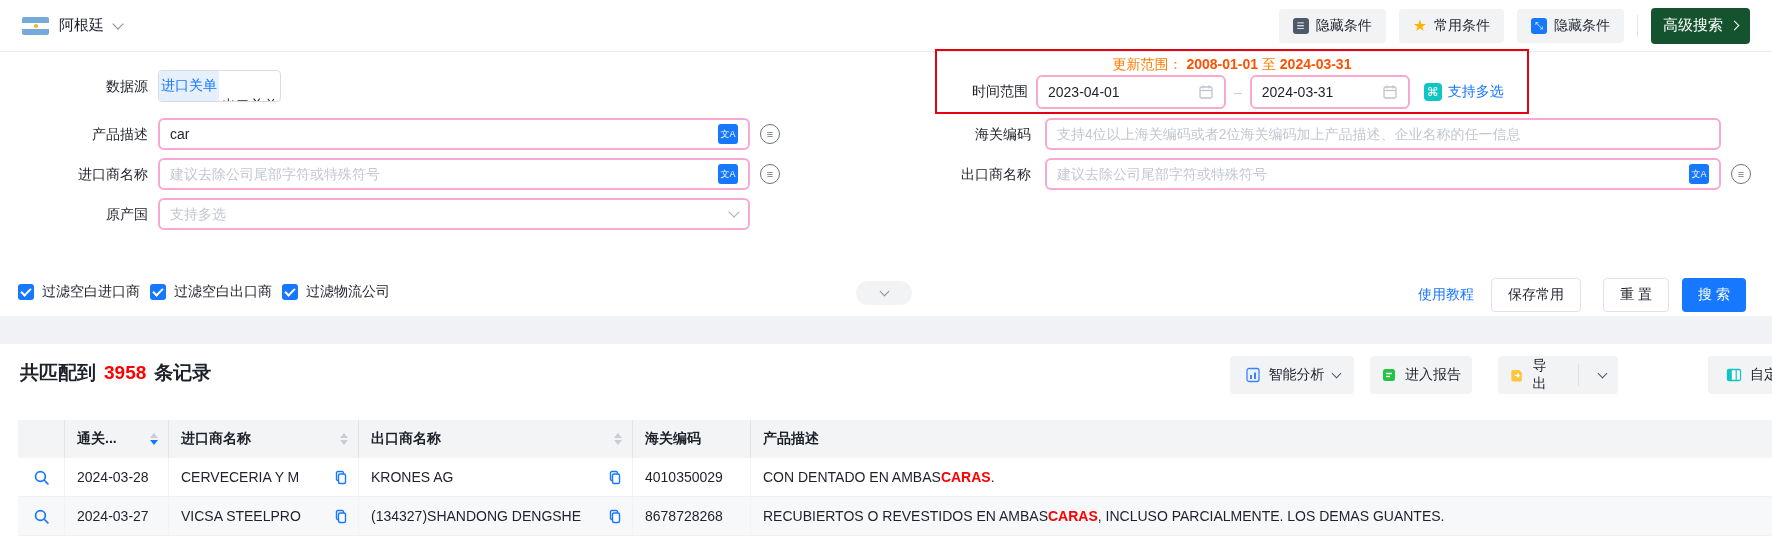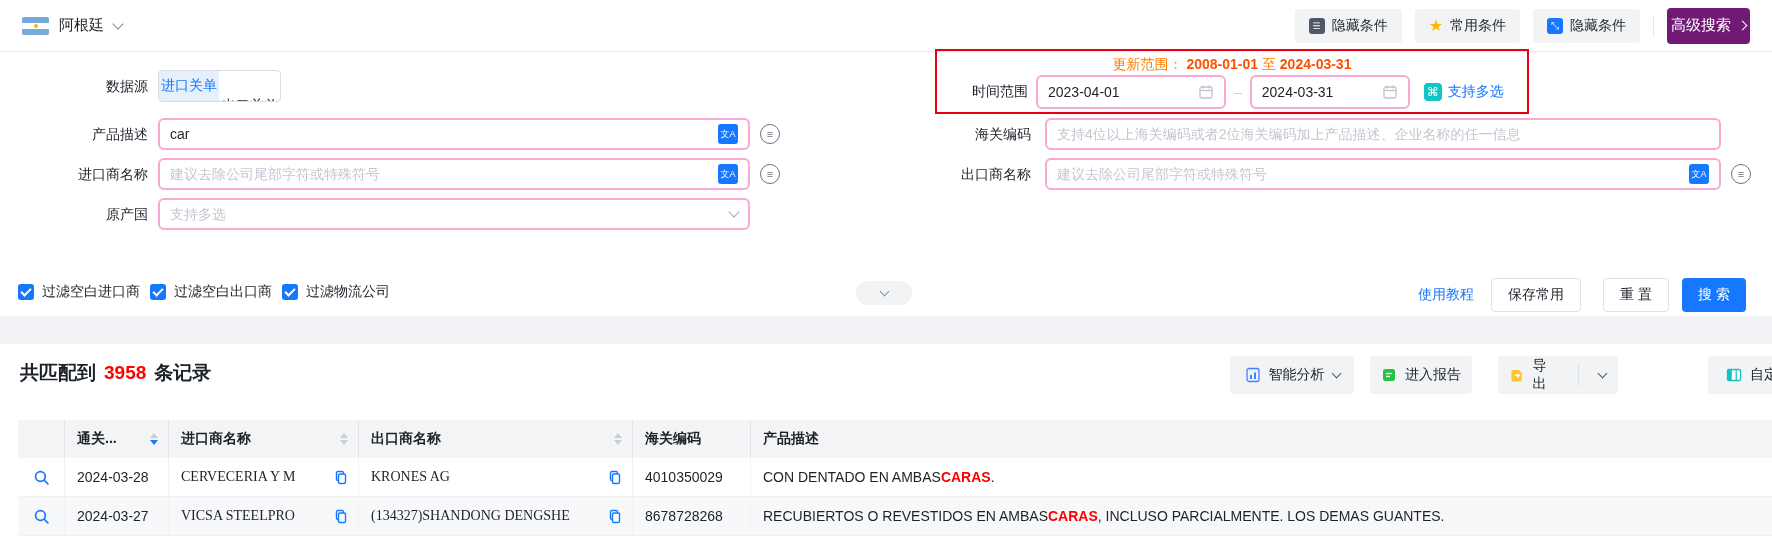--- a/index.html
+++ b/index.html
@@ -22,21 +22,21 @@
   .tb-right { display:flex; align-items:center; gap:13px; }
   .tb-btn { height:34px; padding:0 14px; background:#f2f3f5; border:none; border-radius:4px;
     display:flex; align-items:center; gap:7px; font-size:14px; color:#1d2129; cursor:pointer;
     font-family:inherit; }
   .ic-box { width:16px; height:16px; border-radius:3px; display:flex; align-items:center;
     justify-content:center; color:#fff; font-size:9px; flex:none; }
   .ic-history { background:#4e5969; }
   .ic-hide { background:#1677ff; font-size:10px; }
   .ic-star { color:#ffb400; font-size:16px; line-height:16px; }
   .tb-divider { width:1px; height:22px; background:#e5e6eb; }
-  .btn-adv { height:36px; padding:0 4px; background:#701a75; color:#fff; border:none;
+  .btn-adv { height:36px; padding:0 12px; background:#14532d; color:#fff; border:none;
     border-radius:4px; display:flex; align-items:center; gap:8px; font-size:15px; cursor:pointer;
     font-family:inherit; }
   .chev-r { display:inline-block; width:7px; height:7px; border-right:1.7px solid #fff;
     border-top:1.7px solid #fff; transform:rotate(45deg); }
   
   .form-sec { position:absolute; top:52px; left:0; width:1772px; height:264px; background:#fff; }
   .red-box { position:absolute; left:935px; top:-3px; width:594px; height:65px;
     border:2px solid #e60012; pointer-events:none; z-index:5; }
   .flab { position:absolute; width:130px; text-align:right; color:#1d2129; font-size:14px;
     line-height:32px; left:18px; }
@@ -107,21 +107,21 @@
   .trh { height:38px; background:#f3f4f6; }
   .trh > div { display:flex; align-items:center; padding-left:12px; font-weight:bold;
     font-size:14px; color:#1d2129; border-right:1px solid #e2e4e9; }
   .trh > div:last-child { border-right:none; }
   .trd { height:39px; border-bottom:1px solid #f0f1f3; }
   .trd > div { display:flex; align-items:center; padding-left:12px; font-size:14px;
     color:#1d2129; border-right:1px solid #f2f3f5; overflow:hidden; white-space:nowrap; }
   .trd > div:last-child { border-right:none; }
   .trd.alt { background:#f7f8fa; }
   .cell-ic { justify-content:center; padding-left:0 !important; cursor:pointer; }
-  .cell-co { justify-content:space-between; padding-right:10px; gap:6px;font-family:Liberation Serif, serif; }
+  .cell-co { justify-content:space-between; padding-right:10px; gap:6px; }
   .sorters { display:flex; flex-direction:column; gap:2px; margin-left:auto; margin-right:10px; }
   .car-up { width:0; height:0; border-left:4px solid transparent; border-right:4px solid transparent;
     border-bottom:5px solid #c9cdd4; cursor:pointer; }
   .car-dn { width:0; height:0; border-left:4px solid transparent; border-right:4px solid transparent;
     border-top:5px solid #c9cdd4; cursor:pointer; }
   .car-dn.on { border-top-color:#1677ff; }
   .hl-red { color:#ff0000; font-weight:bold; }
   .copy-ic { flex:none; cursor:pointer; }
 </style>
 </head>

